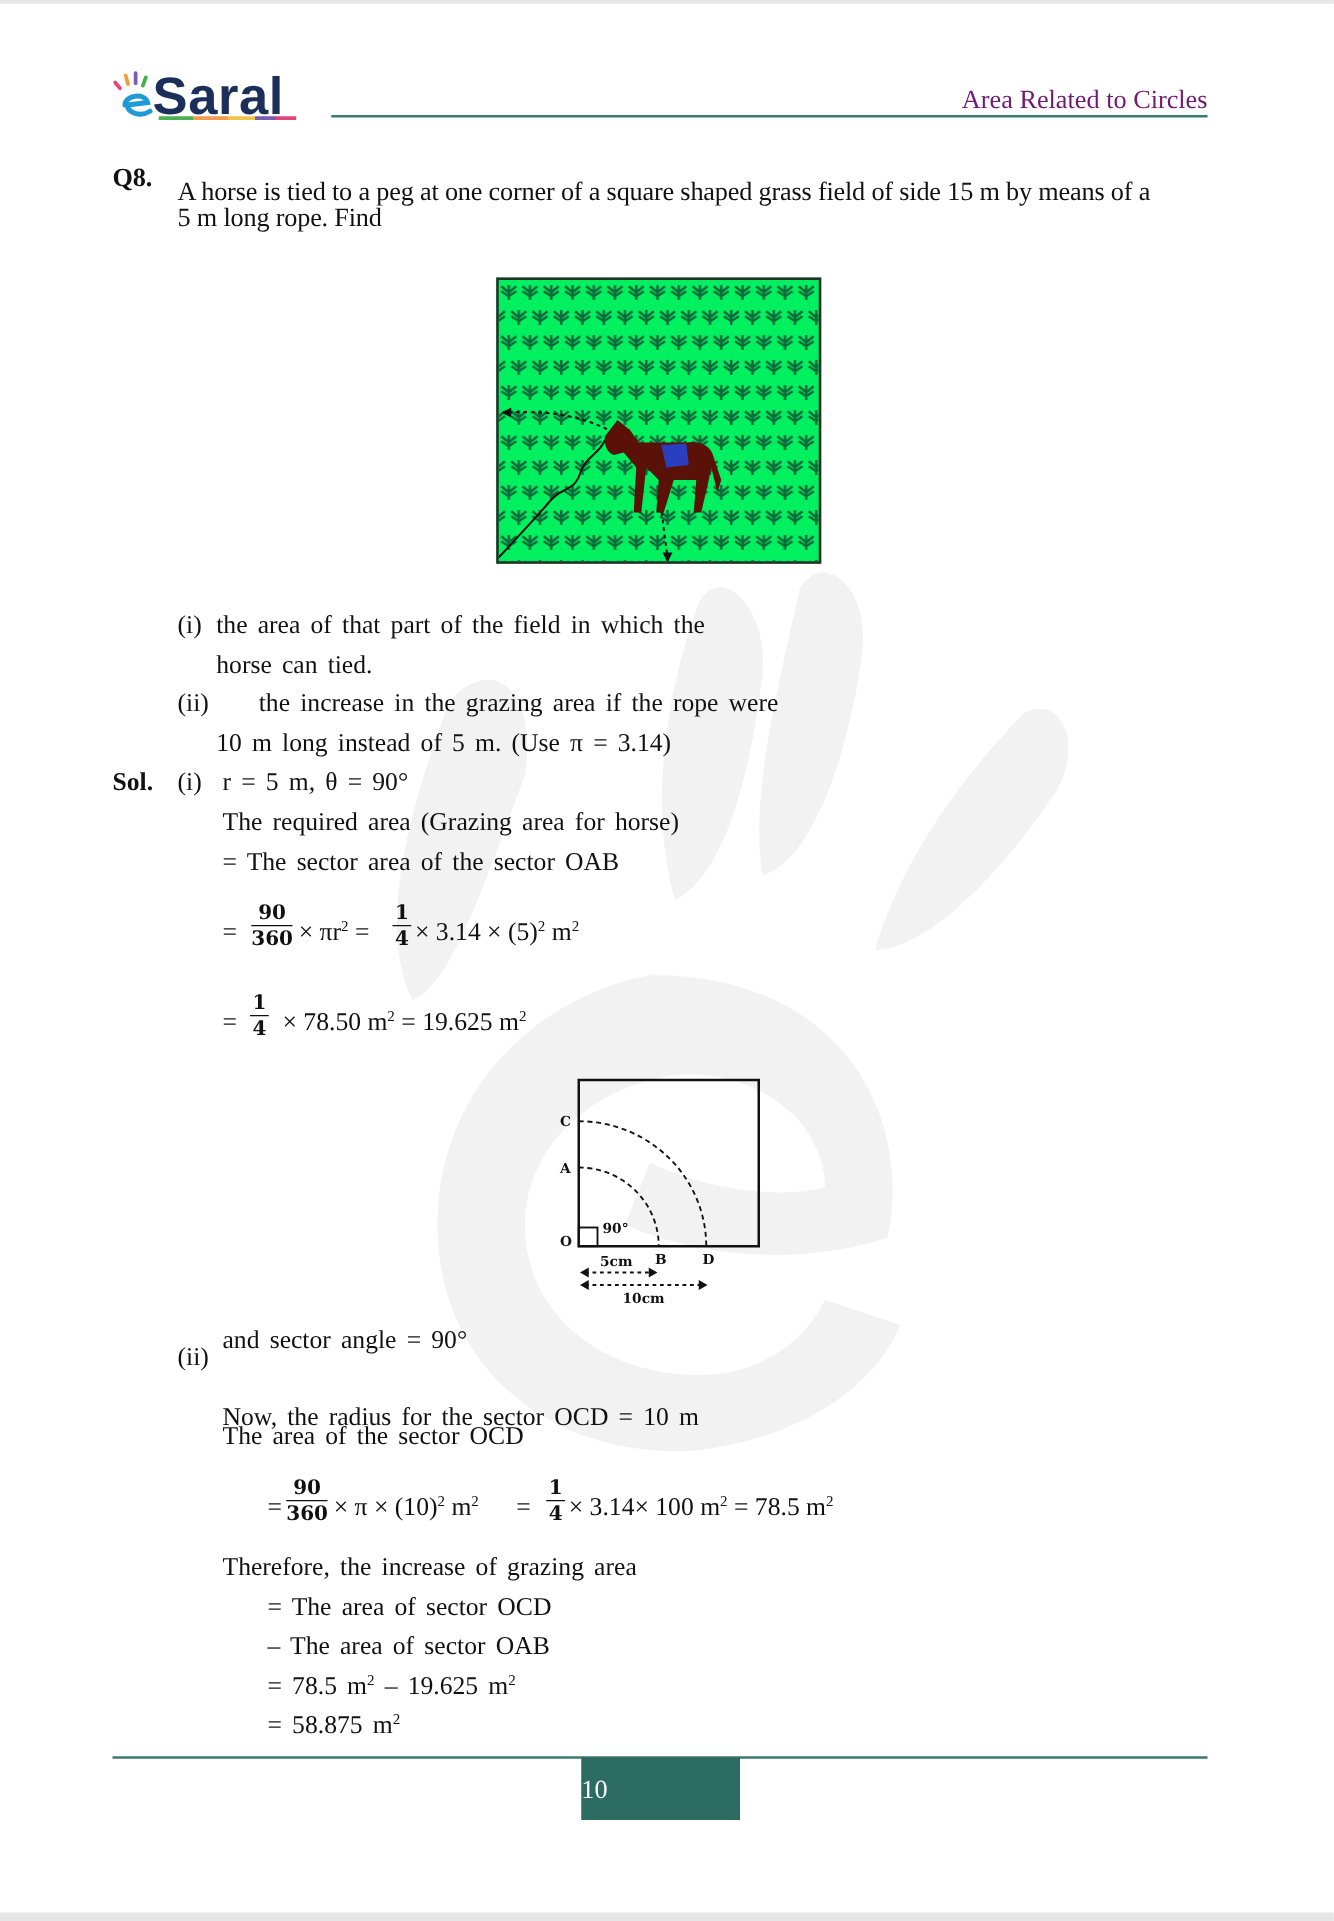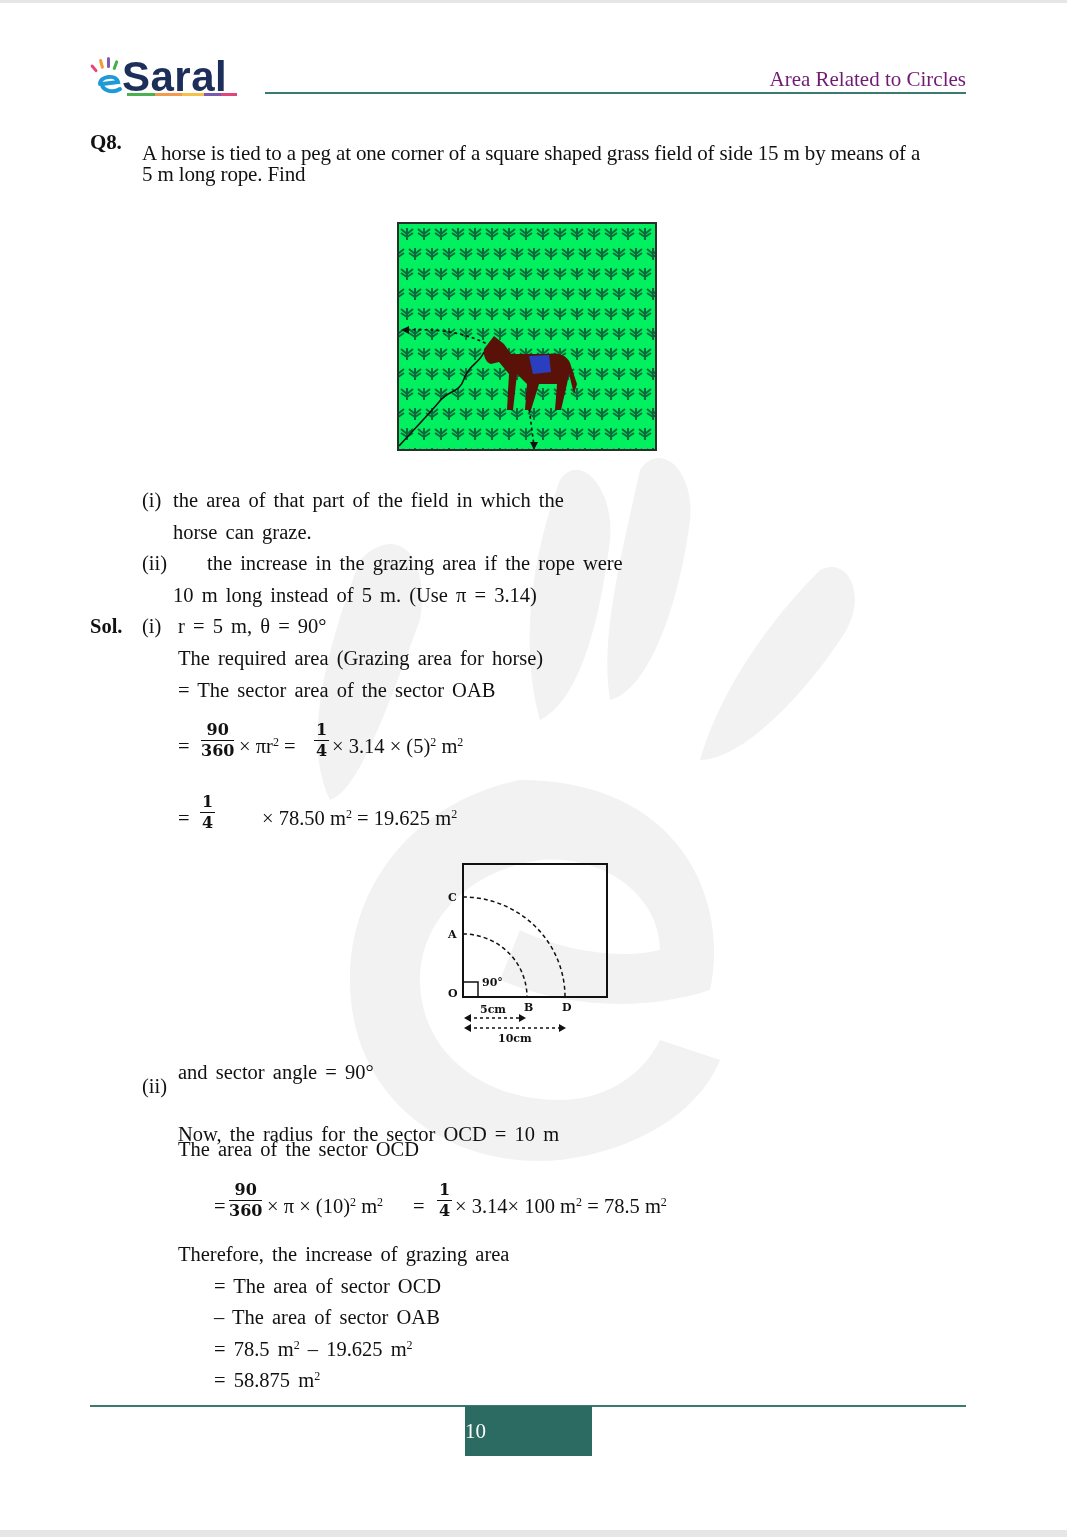--- a/index.html
+++ b/index.html
@@ -113,21 +113,21 @@
 
     <g>
       <path d="M85 125 L95 112 L105 120 L112 130 L150 130 C 160 128, 170 132, 172 142 L 178 160 L 175 170 L170 150 L168 160 L162 186 L156 186 L158 160 L140 160 L132 186 L126 186 L128 160 L118 150 L114 186 L108 186 L110 150 L100 138 L92 140 C 86 138, 84 130, 85 125 Z" fill="#5a1208"></path>
       <path d="M130 132 L150 131 L152 148 L134 150 Z" fill="#2a3fbf"></path>
     </g>
   </svg>
 </div>
 
 <div class="text spaced" style="left:142px; top:488px;">(i)</div>
 <div class="text spaced" style="left:173px; top:488px;">the area of that part of the field in which the</div>
-<div class="text spaced" style="left:173px; top:520px;">horse can graze.</div>
+<div class="text spaced" style="left:173px; top:520px;">horse can tied.</div>
 <div class="text spaced" style="left:142px; top:551px;">(ii)</div>
 <div class="text spaced" style="left:173px; top:551px;margin-left:34px;">the increase in the grazing area if the rope were</div>
 <div class="text spaced" style="left:173px; top:583px;">10 m long instead of 5 m. (Use π = 3.14)</div>
 
 <div class="text bold" style="left:90px; top:614px;">Sol.</div>
 <div class="text spaced" style="left:142px; top:614px;">(i)</div>
 <div class="text spaced" style="left:178px; top:614px;">r = 5 m, θ = 90°</div>
 <div class="text spaced" style="left:178px; top:646px;">The required area (Grazing area for horse)</div>
 <div class="text spaced" style="left:178px; top:678px;">= The sector area of the sector OAB</div>
 
@@ -147,21 +147,21 @@
   <div class="text" style="left:332px; top:734px;"><span>× 3.14 × (5)</span><sup>2</sup><span> m</span><sup>2</sup></div>
 </div>
 
 <div>
   <div class="text" style="left:178px; top:806px;">=</div>
   <div class="frac" style="left:200px; top:793px;">
     <span class="num">1</span>
     <span class="bar"></span>
     <span>4</span>
   </div>
-  <div class="text" style="left:226px; top:806px;margin-left:36px;"><span>× 78.50 m</span><sup>2</sup><span> = 19.625 m</span><sup>2</sup></div>
+  <div class="text" style="left:226px; top:806px;"><span>× 78.50 m</span><sup>2</sup><span> = 19.625 m</span><sup>2</sup></div>
 </div>
 
 <svg class="diagram" viewBox="0 0 180 190">
   <rect x="23" y="4" width="144" height="133" fill="none" stroke="#111" stroke-width="2"></rect>
 
   <rect x="23" y="122" width="15" height="15" fill="none" stroke="#111" stroke-width="1.5"></rect>
 
   <path d="M23 74 A 64 63 0 0 1 87 137" fill="none" stroke="#111" stroke-width="1.5" stroke-dasharray="4,3"></path>
   <path d="M23 37 A 102 100 0 0 1 125 137" fill="none" stroke="#111" stroke-width="1.5" stroke-dasharray="4,3"></path>
   <g font-family="DejaVu Serif, serif" font-weight="bold" font-size="11" fill="#111">

